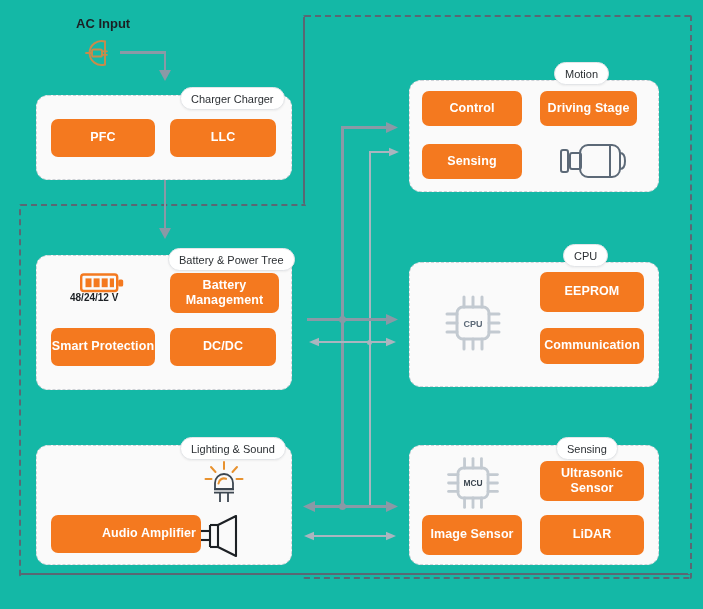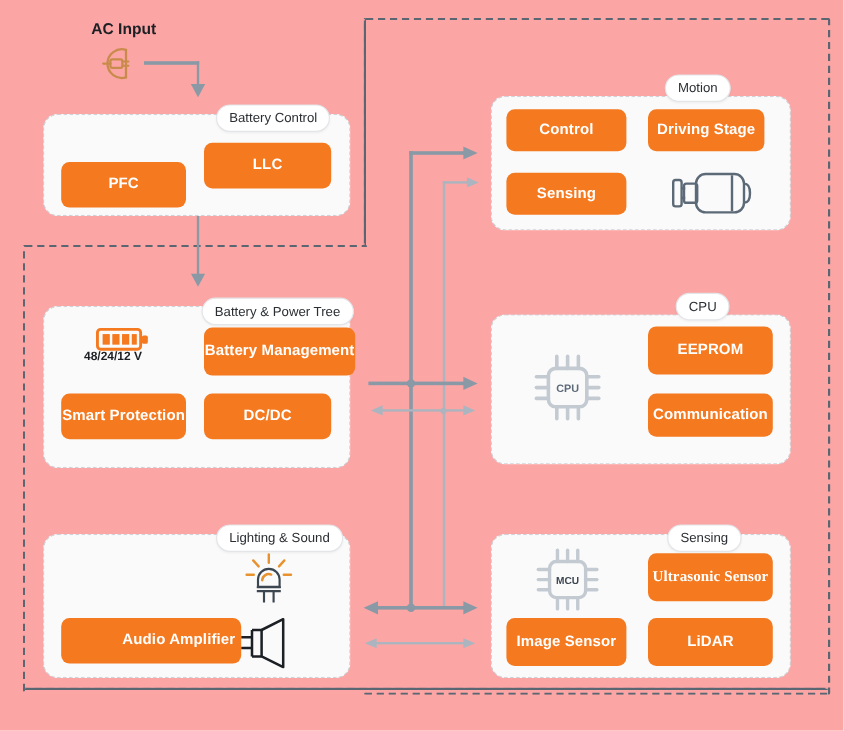--- a/index.html
+++ b/index.html
@@ -1,17 +1,17 @@
 <!DOCTYPE html>
 <html><head>
 <meta charset="utf-8">
 <style>
   html,body{margin:0;padding:0;background:#ffffff;}
   body{font-family:"Liberation Sans","DejaVu Sans",sans-serif;}
-  #canvas{position:relative;width:703px;height:609px;background:#fca5a5;overflow:hidden;}
+  #canvas{position:relative;width:703px;height:609px;background:#14b8a6;overflow:hidden;}
 
   
   .sys-box{position:absolute;border:2px dashed #5a6773;border-radius:2px;background:transparent;}
 
   
   .group{position:absolute;border:1.5px dashed #cfd3d8;border-radius:12px;background:#fafafa;}
   .group-label{position:absolute;background:#ffffff;border:1px solid #e3e5e8;border-radius:14px;
     font-size:11px;color:#2b2f33;font-weight:400;display:flex;align-items:center;justify-content:center;
     padding:0 10px;height:21px;white-space:nowrap;box-shadow:0 1px 2px rgba(0,0,0,.05);}
 
@@ -103,38 +103,38 @@
 
   <div class="ln thin" style="left:313px;top:535px;width:75px;height:1.7px;"></div>
   <svg class="icon" style="left:303px;top:531px;" width="11" height="10" viewBox="0 0 11 10">
     <path d="M11 0.8 L11 9.2 L1 5 Z" fill="#aab5bf"></path>
   </svg>
   <svg class="icon" style="left:386px;top:531px;" width="11" height="10" viewBox="0 0 11 10">
     <path d="M0 0.8 L0 9.2 L10 5 Z" fill="#aab5bf"></path>
   </svg>
 
   <div class="group" style="left:36px;top:95px;width:254px;height:83px;"></div>
-  <div class="group-label" style="left:180px;top:87px;">Battery Control</div>
-  <div class="blk" style="left:51px;top:135px;width:104px;height:38px;">PFC</div>
+  <div class="group-label" style="left:180px;top:87px;">Charger Charger</div>
+  <div class="blk" style="left:51px;top:119px;width:104px;height:38px;">PFC</div>
   <div class="blk" style="left:170px;top:119px;width:106px;height:38px;">LLC</div>
 
   <div class="group" style="left:36px;top:255px;width:254px;height:133px;"></div>
   <div class="group-label" style="left:168px;top:248px;">Battery &amp; Power Tree</div>
 
   <svg class="icon" style="left:80px;top:271px;" width="46" height="24" viewBox="0 0 46 24">
     <rect x="1.2" y="3.5" width="36" height="16.5" rx="2.6" fill="none" stroke="#F4791F" stroke-width="2.4"></rect>
     <rect x="38.2" y="8.5" width="5" height="7" rx="1.6" fill="#F4791F"></rect>
     <rect x="5.5" y="7.4" width="6" height="8.8" fill="#F4791F"></rect>
     <rect x="13.6" y="7.4" width="6" height="8.8" fill="#F4791F"></rect>
     <rect x="21.7" y="7.4" width="6" height="8.8" fill="#F4791F"></rect>
     <rect x="29.8" y="7.4" width="4.2" height="8.8" fill="#F4791F"></rect>
   </svg>
   <div class="ptxt" style="left:70px;top:292px;">48/24/12 V</div>
 
-  <div class="blk" style="left:170px;top:273px;width:126px;height:40px;">Battery Management</div>
+  <div class="blk" style="left:170px;top:273px;width:109px;height:40px;">Battery Management</div>
   <div class="blk" style="left:170px;top:328px;width:106px;height:38px;">DC/DC</div>
   <div class="blk" style="left:51px;top:328px;width:104px;height:38px;">Smart Protection</div>
 
   <div class="group" style="left:36px;top:445px;width:254px;height:118px;"></div>
   <div class="group-label" style="left:180px;top:437px;">Lighting &amp; Sound</div>
 
   <svg class="icon" style="left:203px;top:459px;" width="42" height="44" viewBox="0 0 42 44">
     <path d="M12 24 A9 9 0 0 1 30 24 L30 30 L12 30 Z" fill="none" stroke="#3c4650" stroke-width="1.8"></path>
     <path d="M15.5 24.5 A5.5 5.5 0 0 1 23 19.8" fill="none" stroke="#E8922F" stroke-width="2.1" stroke-linecap="round"></path>
     <line x1="11" y1="30.4" x2="31" y2="30.4" stroke="#3c4650" stroke-width="1.8"></line>
@@ -215,17 +215,17 @@
       <line x1="17" y1="24" x2="7" y2="24"></line>
         <line x1="17" y1="33" x2="7" y2="33"></line>
         <line x1="17" y1="42" x2="7" y2="42"></line>
       <line x1="49" y1="24" x2="59" y2="24"></line>
         <line x1="49" y1="33" x2="59" y2="33"></line>
         <line x1="49" y1="42" x2="59" y2="42"></line>
     </g>
     <text x="33" y="36.5" text-anchor="middle" font-family="Liberation Sans, sans-serif" font-size="9" font-weight="700" fill="#3c4650">MCU</text>
   </svg>
 
-  <div class="blk" style="left:540px;top:461px;width:104px;height:40px;font-family:Liberation Serif, serif;">Ultrasonic Sensor</div>
+  <div class="blk" style="left:540px;top:461px;width:104px;height:40px;">Ultrasonic Sensor</div>
   <div class="blk" style="left:422px;top:515px;width:100px;height:40px;">Image Sensor</div>
   <div class="blk" style="left:540px;top:515px;width:104px;height:40px;">LiDAR</div>
 
 </div>
 
 </body></html>

